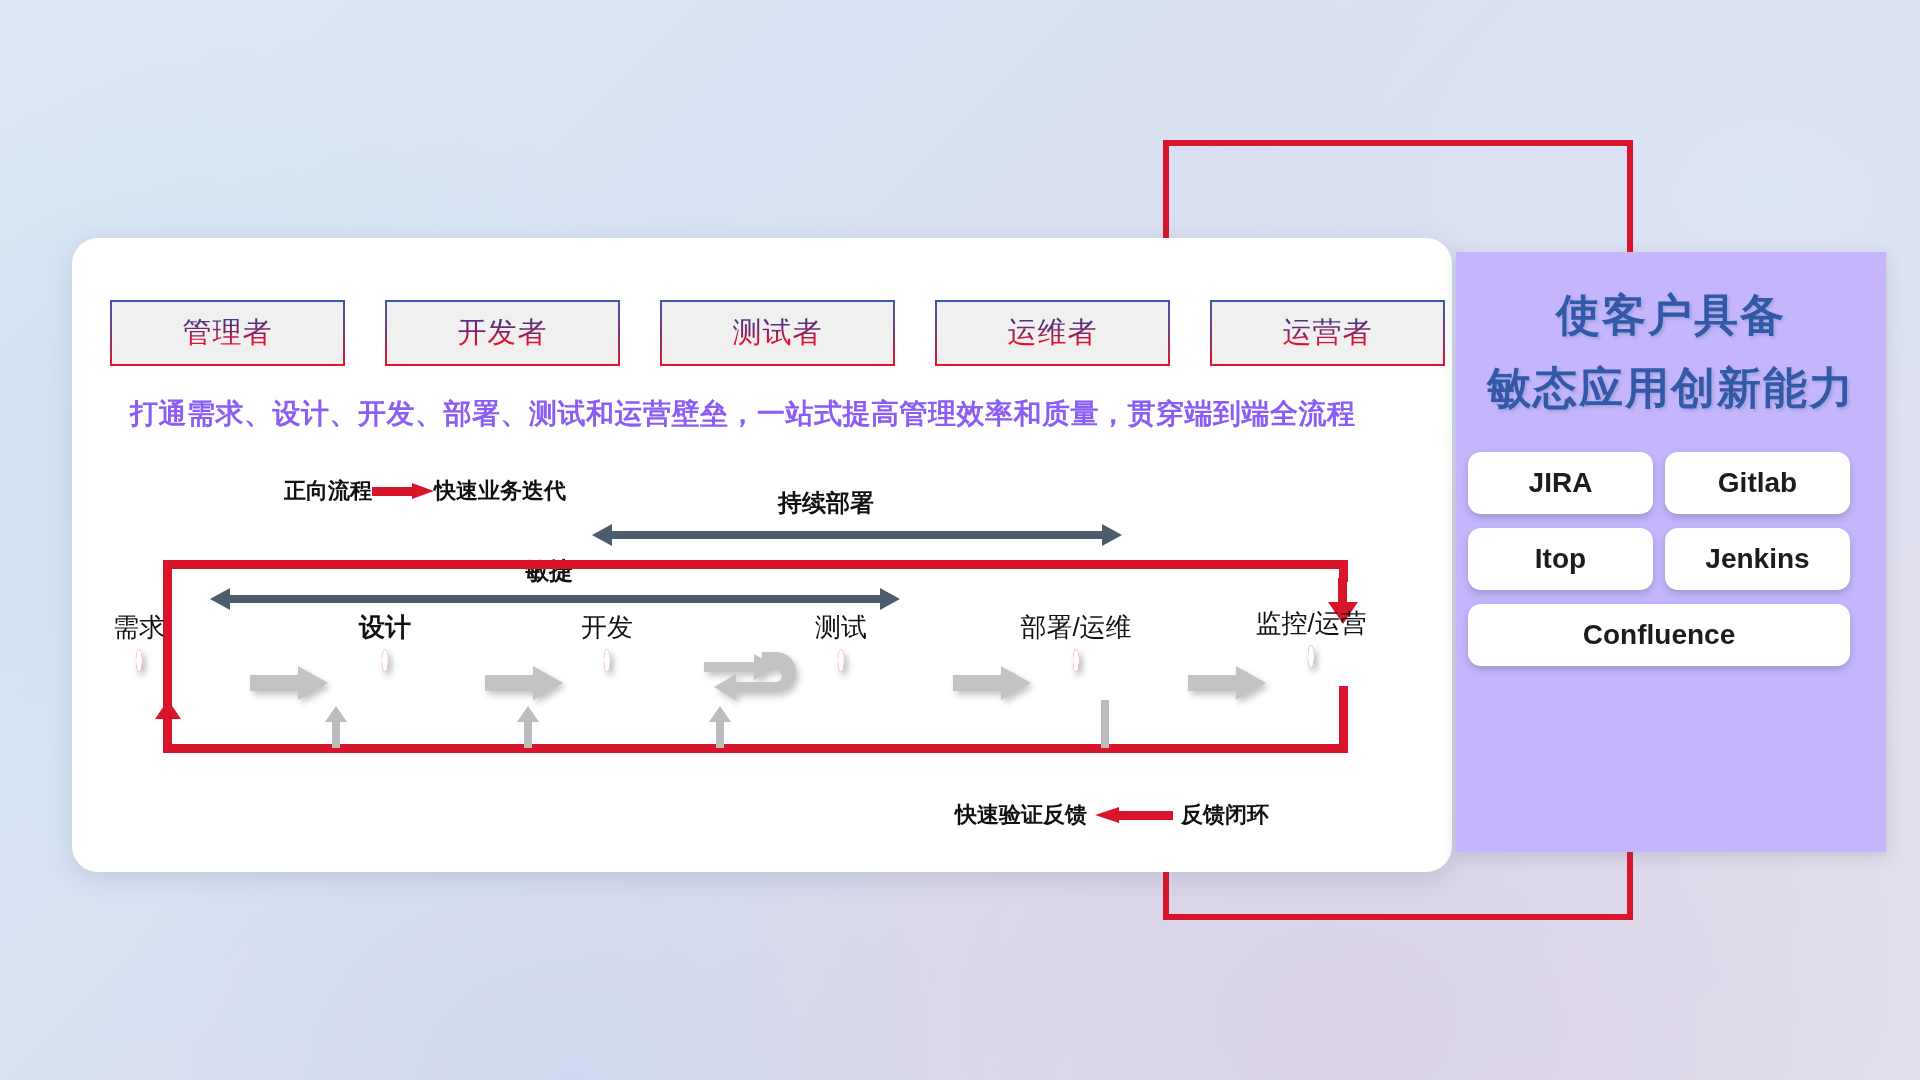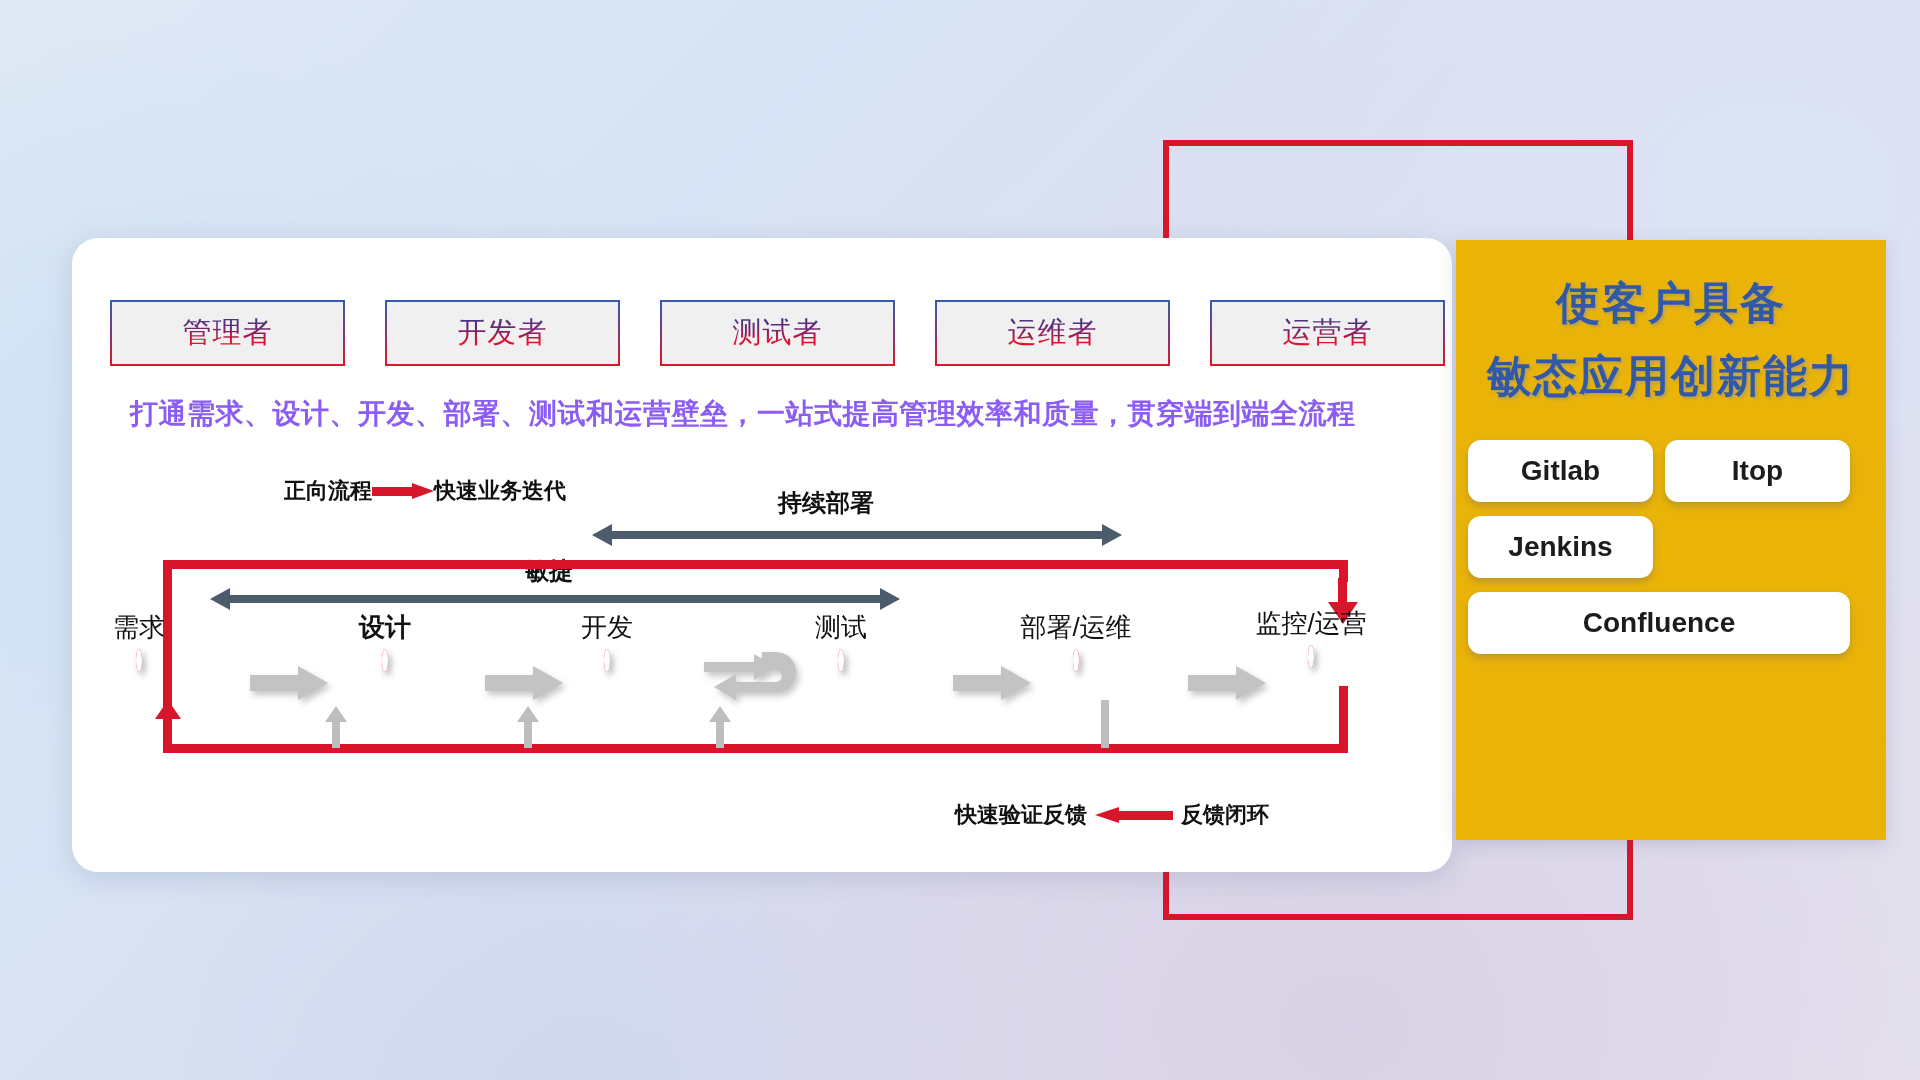--- a/index.html
+++ b/index.html
@@ -128,22 +128,22 @@
 
   
   .rail{position:absolute;background:#d8152a;}
   .down-arrow-red{position:absolute;width:30px;}
   .down-arrow-red .dbar{position:absolute;left:10px;top:0;width:9px;background:#d8152a;}
   .down-arrow-red .dhead{position:absolute;left:0;bottom:0;width:0;height:0;
     border-left:15px solid transparent;border-right:15px solid transparent;border-top:22px solid #d8152a;}
 
   
   .rpanel{
-    position:absolute;left:1456px;top:240px;width:430px;height:600px;
-    background:#eab308;box-shadow:0 4px 16px rgba(70,80,110,.18);
+    position:absolute;left:1456px;top:252px;width:430px;height:600px;
+    background:#c4b5fd;box-shadow:0 4px 16px rgba(70,80,110,.18);
   }
   .rtitle{
     text-align:center;color:#3258a8;font-weight:bold;letter-spacing:2px;
     text-shadow:2px 2px 3px rgba(120,140,180,.45);
   }
   .rtitle .l1{font-size:44px;margin-top:34px;}
   .rtitle .l2{font-size:44px;margin-top:14px;}
   .tools{position:absolute;left:12px;top:200px;width:406px;
     display:flex;flex-wrap:wrap;gap:14px 12px;}
   .tool{
@@ -313,20 +313,21 @@
     </span>
     <span class="txt">反馈闭环</span>
   </div>
 
   <div class="rpanel">
     <div class="rtitle">
       <div class="l1">使客户具备</div>
       <div class="l2">敏态应用创新能力</div>
     </div>
     <div class="tools">
+      <div class="tool half">JIRA</div>
       <div class="tool half">Gitlab</div>
       <div class="tool half">Itop</div>
       <div class="tool half">Jenkins</div>
       <div class="tool full">Confluence</div>
     </div>
   </div>
 
 </div>
 
 </body></html>

